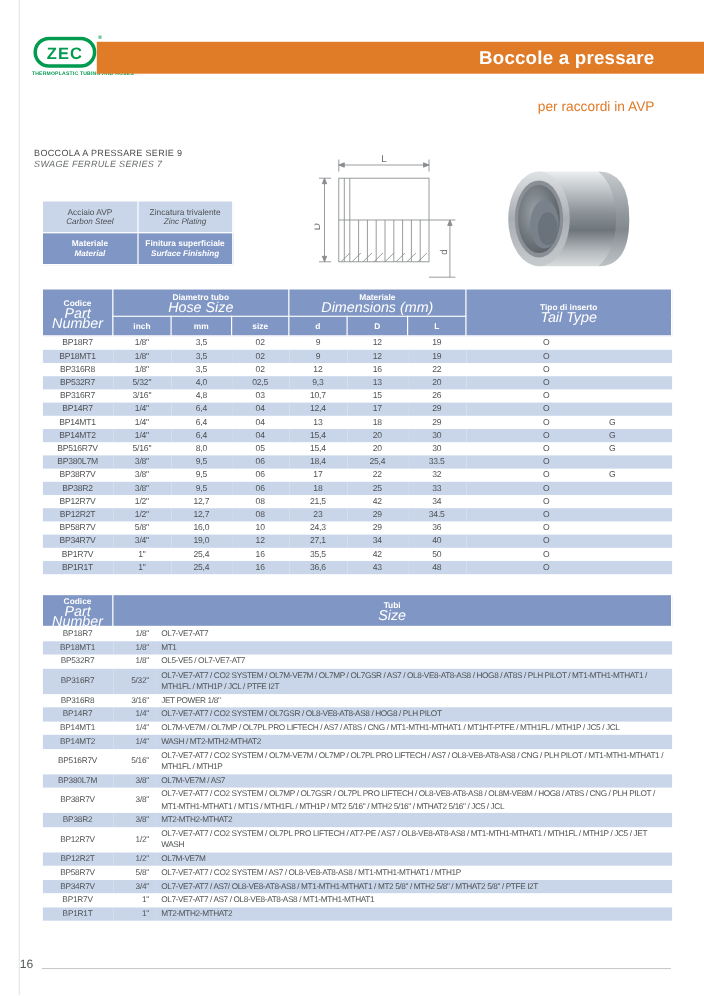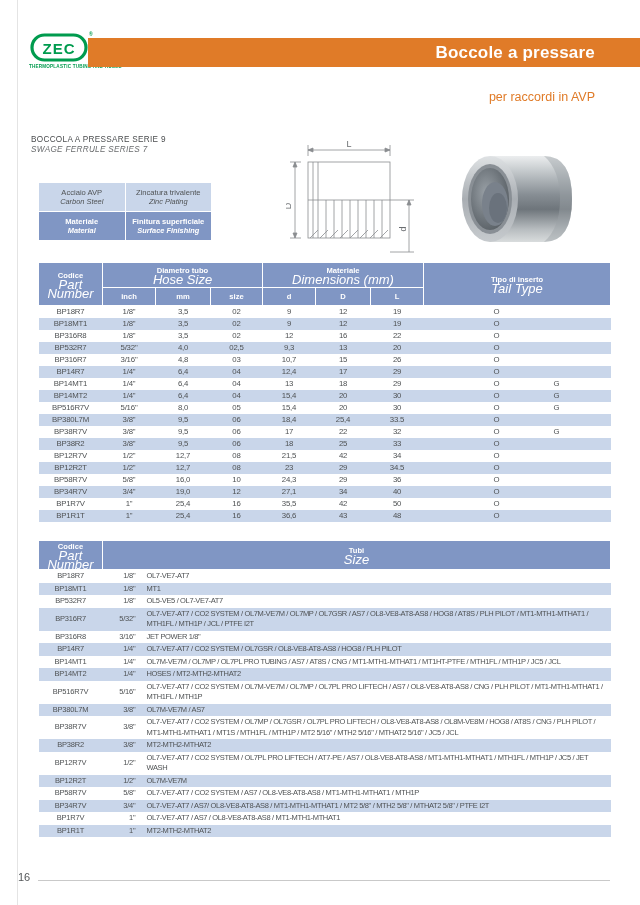--- a/index.html
+++ b/index.html
@@ -532,27 +532,27 @@
 
         <tr class="alt">
           <td class="code">BP14R7</td>
           <td class="inch">1/4"</td>
           <td class="hoses">OL7-VE7-AT7 / CO2 SYSTEM / OL7GSR / OL8-VE8-AT8-AS8 / HOG8 / PLH PILOT</td>
         </tr>
 
         <tr>
           <td class="code">BP14MT1</td>
           <td class="inch">1/4"</td>
-          <td class="hoses">OL7M-VE7M / OL7MP / OL7PL PRO TUBING / AS7 / AT8S / CNG / MT1-MTH1-MTHAT1 / MT1HT-PTFE / MTH1FL / MTH1P / JC5 / JCL</td>
+          <td class="hoses">OL7M-VE7M / OL7MP / OL7PL PRO LIFTECH / AS7 / AT8S / CNG / MT1-MTH1-MTHAT1 / MT1HT-PTFE / MTH1FL / MTH1P / JC5 / JCL</td>
         </tr>
 
         <tr class="alt">
           <td class="code">BP14MT2</td>
           <td class="inch">1/4"</td>
-          <td class="hoses">HOSES / MT2-MTH2-MTHAT2</td>
+          <td class="hoses">WASH / MT2-MTH2-MTHAT2</td>
         </tr>
 
         <tr>
           <td class="code">BP516R7V</td>
           <td class="inch">5/16"</td>
           <td class="hoses">OL7-VE7-AT7 / CO2 SYSTEM / OL7M-VE7M / OL7MP / OL7PL PRO LIFTECH / AS7 / OL8-VE8-AT8-AS8 / CNG / PLH PILOT / MT1-MTH1-MTHAT1 / MTH1FL / MTH1P</td>
         </tr>
 
         <tr class="alt">
           <td class="code">BP380L7M</td>

